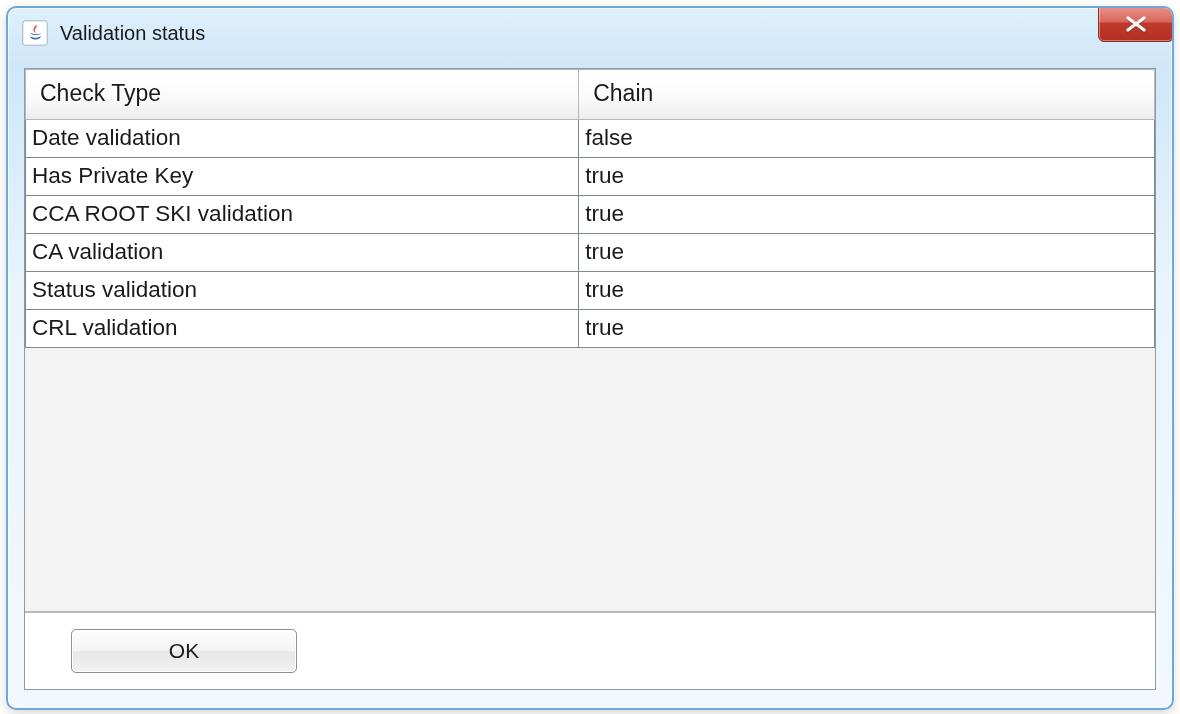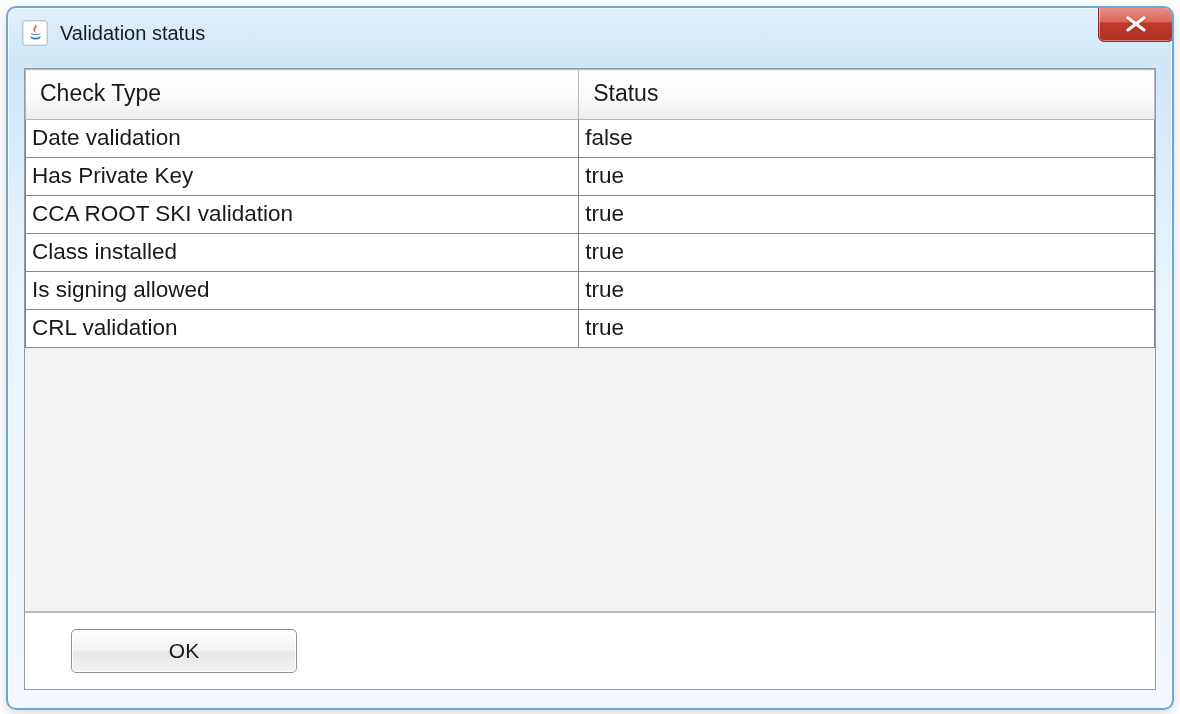--- a/index.html
+++ b/index.html
@@ -186,42 +186,42 @@
 
       <div class="table-wrap">
         <table class="grid">
           <colgroup>
             <col style="width:49%">
             <col style="width:51%">
           </colgroup>
           <thead>
             <tr>
               <th>Check Type</th>
-              <th>Status</th>
+              <th>Chain</th>
             </tr>
           </thead>
           <tbody>
             <tr>
               <td>Date validation</td>
               <td>false</td>
             </tr>
             <tr>
               <td>Has Private Key</td>
               <td>true</td>
             </tr>
             <tr>
               <td>CCA ROOT SKI validation</td>
               <td>true</td>
             </tr>
             <tr>
-              <td>Class installed</td>
-              <td>true</td>
-            </tr>
-            <tr>
-              <td>Is signing allowed</td>
+              <td>CA validation</td>
+              <td>true</td>
+            </tr>
+            <tr>
+              <td>Status validation</td>
               <td>true</td>
             </tr>
             <tr>
               <td>CRL validation</td>
               <td>true</td>
             </tr>
           </tbody>
         </table>
       </div>
 

